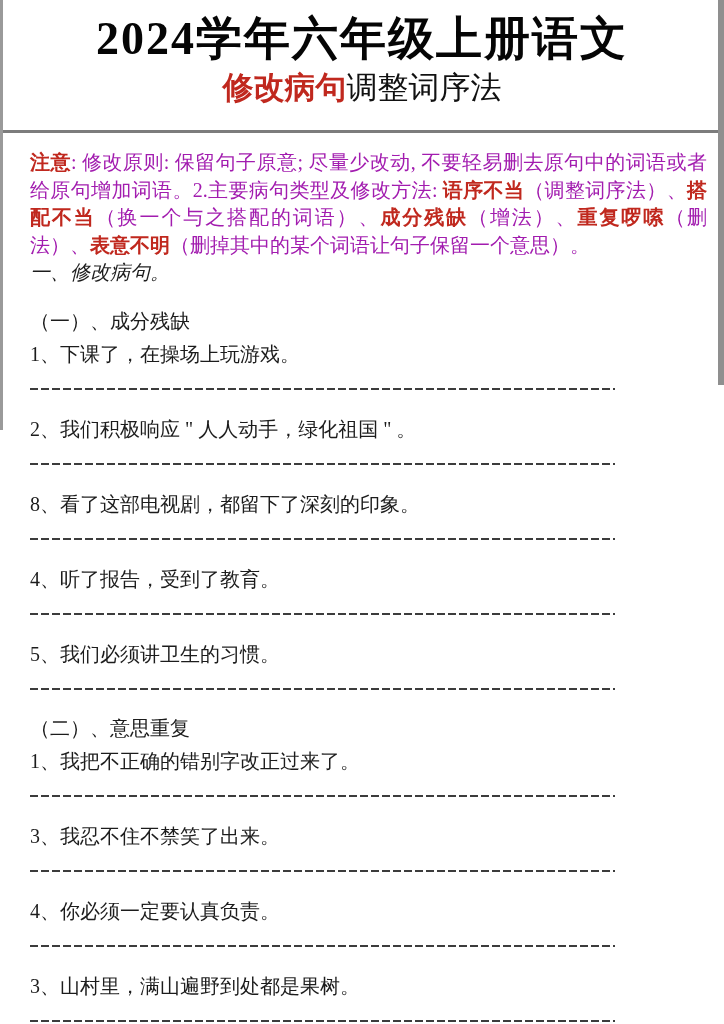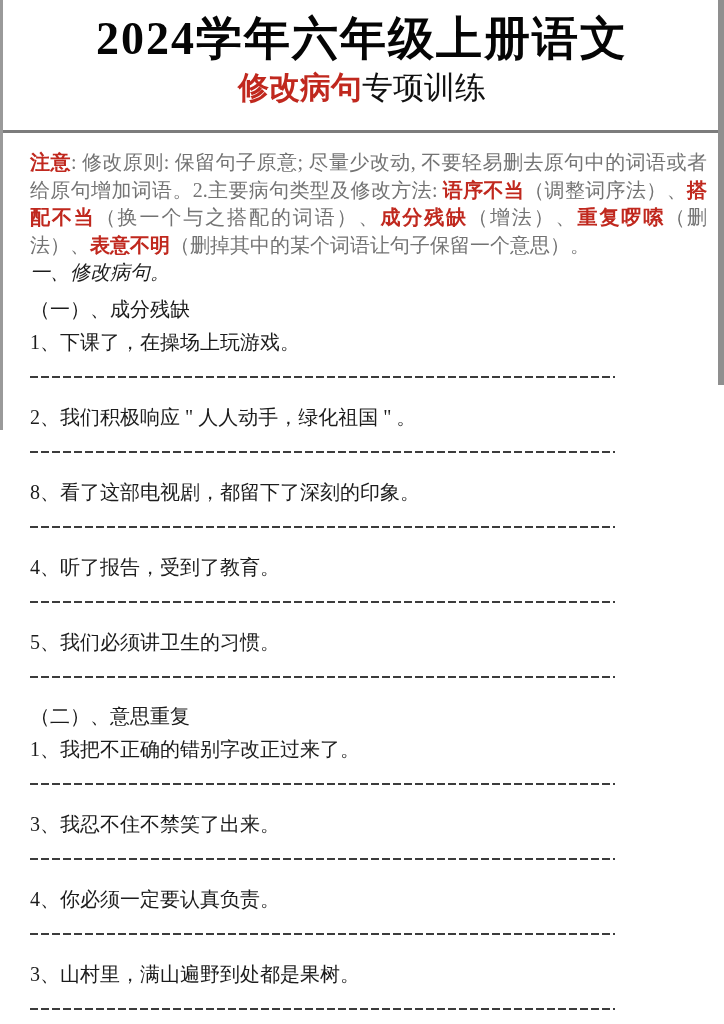--- a/index.html
+++ b/index.html
@@ -56,33 +56,33 @@
     font-size: 20px;
     line-height: 27.5px;
     text-align: justify;
     text-justify: inter-ideograph;
   }
   .notice .seg-red {
     font-family: "Liberation Sans", "DejaVu Sans", sans-serif;
     font-weight: bold;
     color: #c0281e;
   }
-  .notice .seg-black { color: #737373; }
+  .notice .seg-black { color: #a21caf; }
   .section-intro {
     font-size: 20px;
     line-height: 27.5px;
     font-style: italic;
   }
   .section-heading {
     margin-top: 25px;
     font-size: 20px;
     line-height: 27px;
   }
   .section-heading.first {
-    margin-top: 9px;
+    margin-top: 21px;
   }
   .question {
     margin-top: 26px;
     font-size: 20px;
     line-height: 27px;
   }
   .question.q-first {
     margin-top: 6px;
   }
   .answer-line {
@@ -95,21 +95,21 @@
 </head>
 <body>
 
 <div class="page">
   <div class="artifact-left"></div>
   <div class="artifact-right"></div>
 
   <div class="header">
     <div class="title">2024学年六年级上册语文</div>
     <div class="subtitle">
-      <span class="red-bold">修改病句</span><span class="black-part">专项训练</span>
+      <span class="red-bold">修改病句</span><span class="black-part">调整词序法</span>
     </div>
   </div>
 
   <div class="content">
     <div class="notice">
       <span class="seg-red">注意</span><span class="seg-black">: 修改原则: 保留句子原意; 尽量少改动, 不要轻易删去原句中的词语或者给原句增加词语。2.主要病句类型及修改方法: </span><span class="seg-red">语序不当</span><span class="seg-black">（调整词序法）、</span><span class="seg-red">搭配不当</span><span class="seg-black">（换一个与之搭配的词语）、</span><span class="seg-red">成分残缺</span><span class="seg-black">（增法）、</span><span class="seg-red">重复啰嗦</span><span class="seg-black">（删法）、</span><span class="seg-red">表意不明</span><span class="seg-black">（删掉其中的某个词语让句子保留一个意思）。</span>
     </div>
 
     <div class="section-intro">一、修改病句。</div>
 

